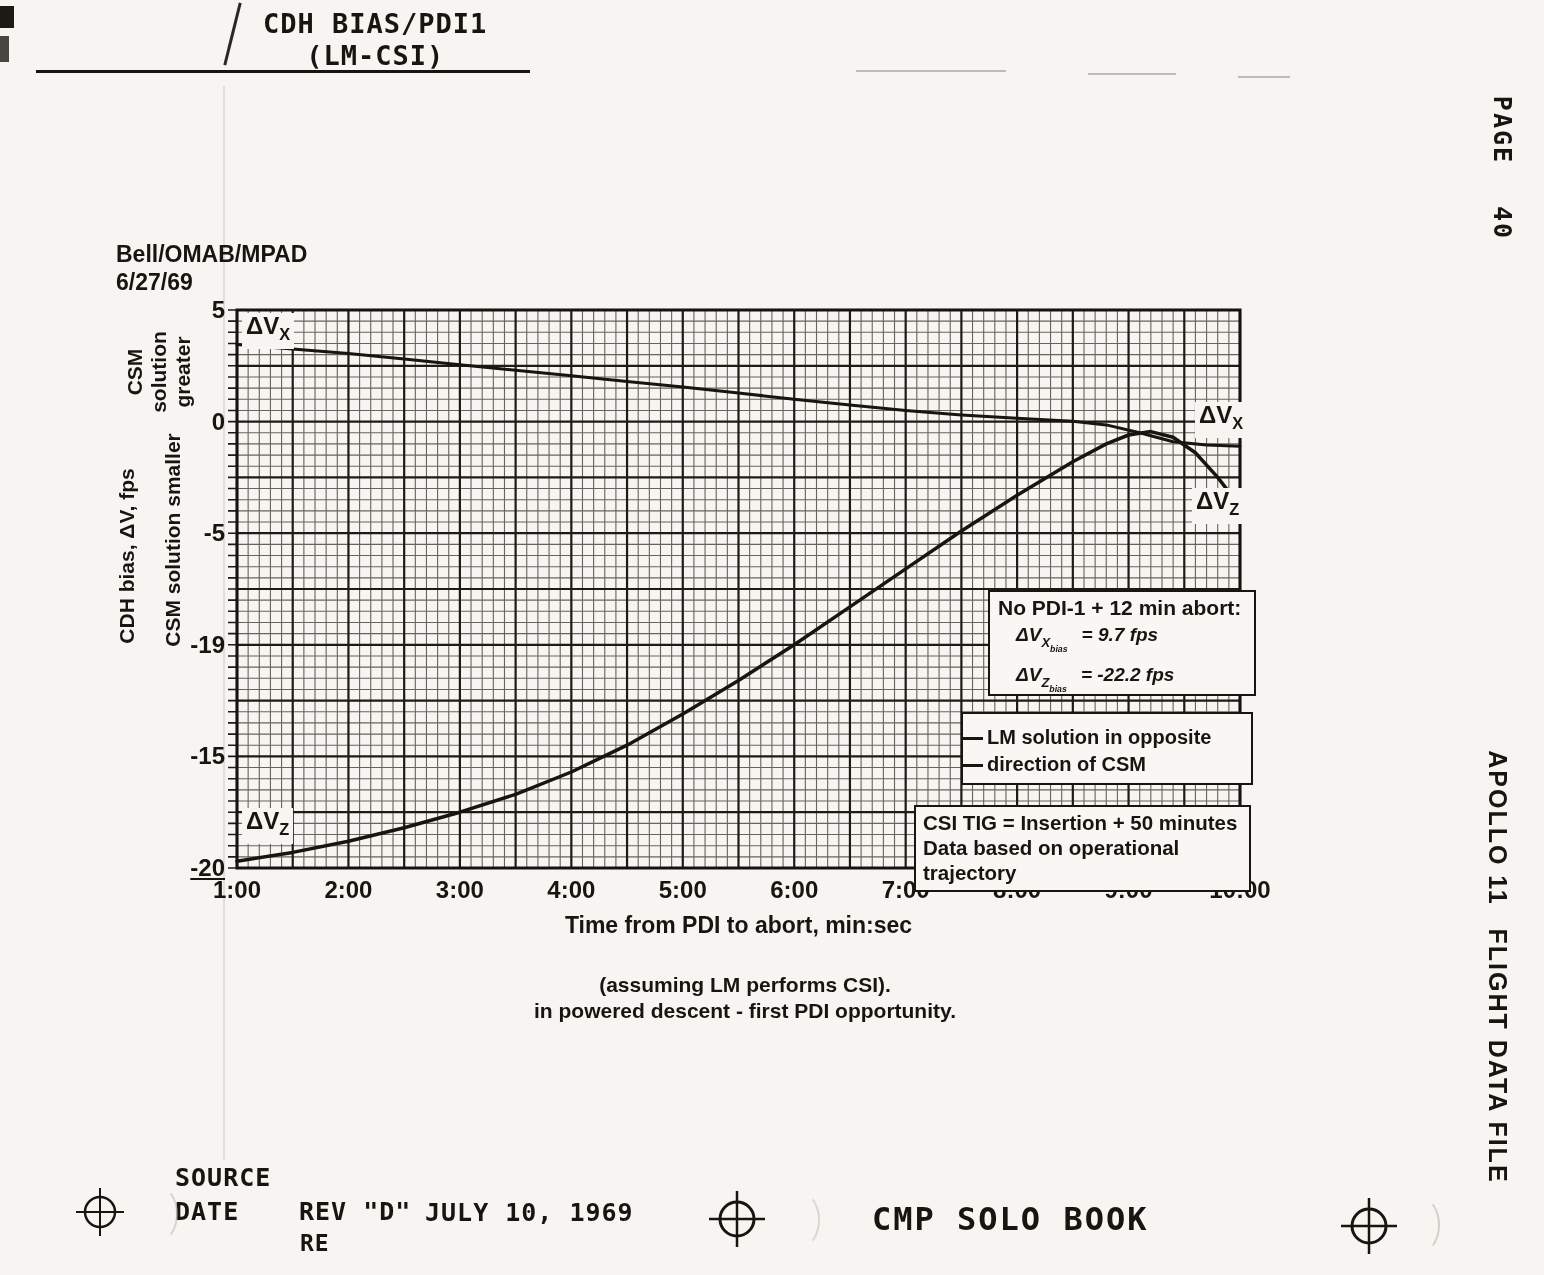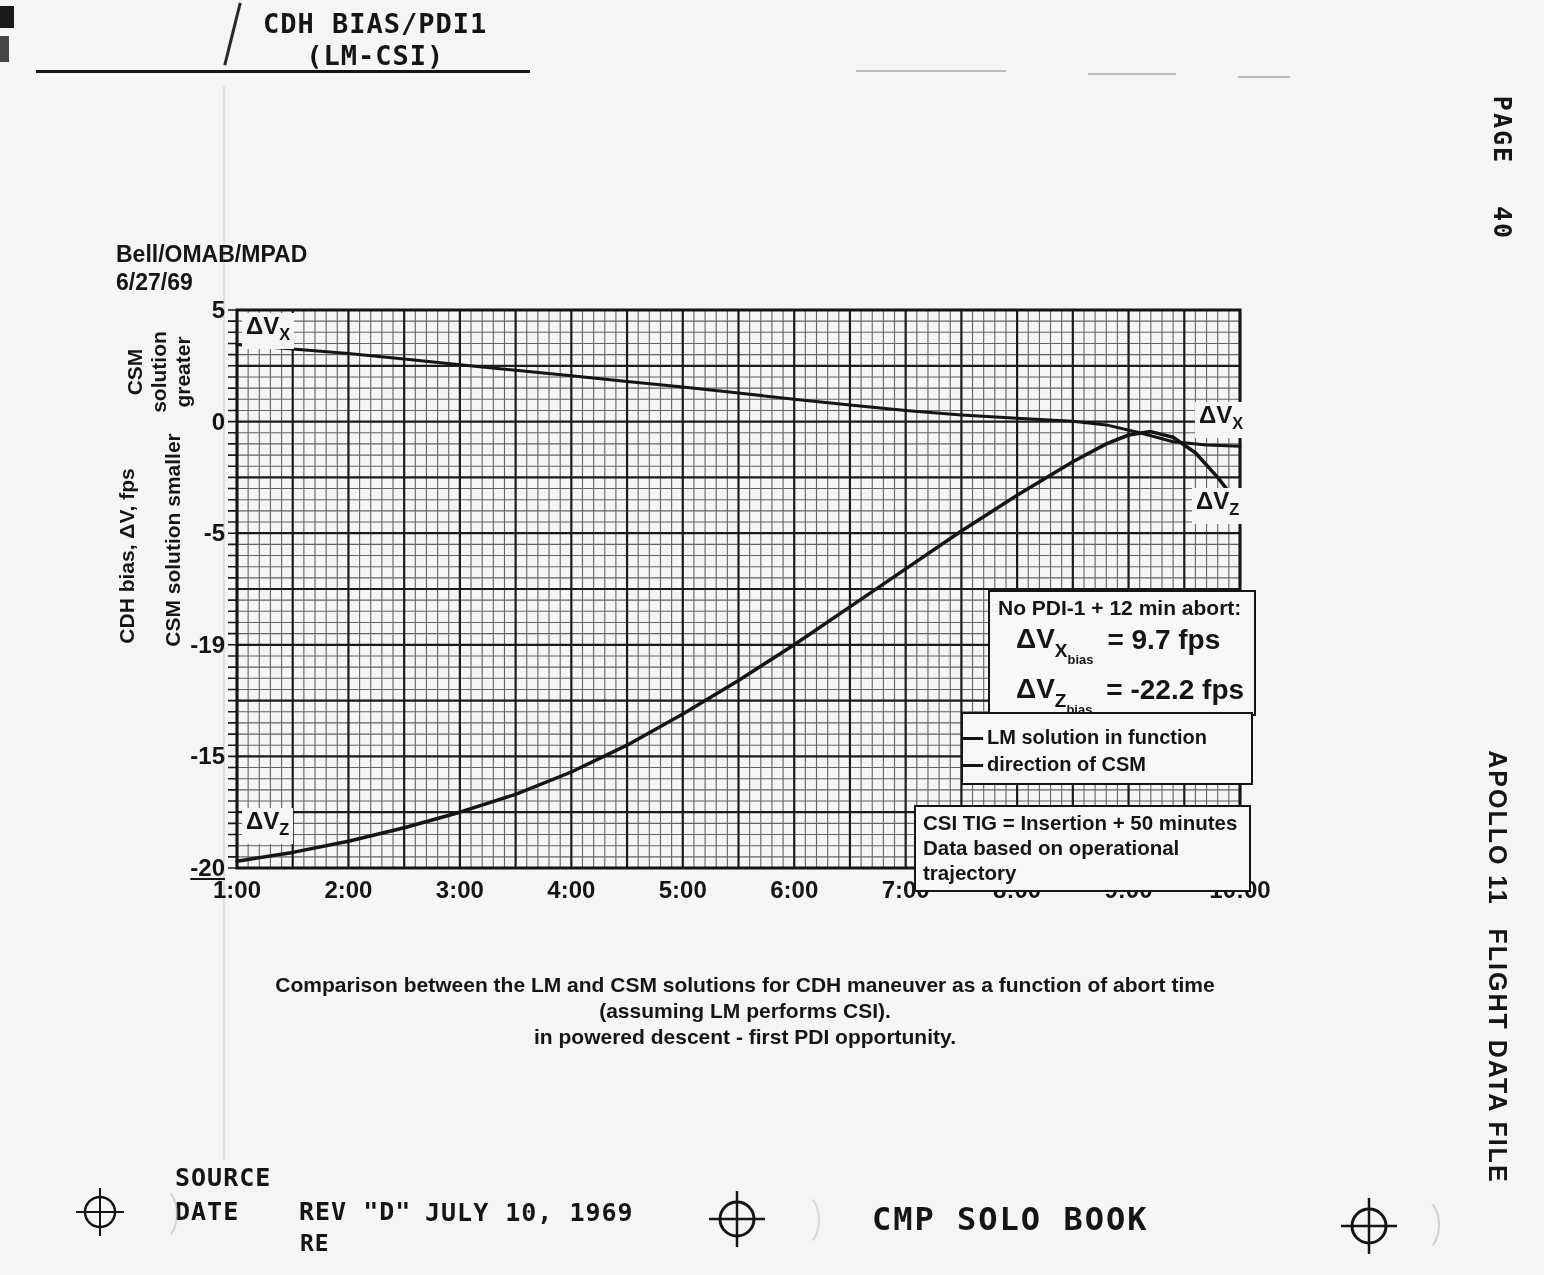--- a/index.html
+++ b/index.html
@@ -30,21 +30,21 @@
   
   .rot{position:absolute;transform:translate(-50%,-50%) rotate(-90deg);white-space:nowrap;
        font-weight:bold;font-size:21px;}
   #axis-group-top{text-align:center;line-height:24px;font-size:21px;}
   
   .clabel{position:absolute;background:#f6f5f1;padding:0 4px 2px 4px;font-size:24px;font-weight:bold;line-height:26px;}
   .clabel sub,.fsub{font-size:.68em;font-weight:bold;}
   
   .ann-box{position:absolute;background:#f8f7f3;border:2.5px solid #17150f;font-weight:bold;}
   #abort-box{left:751px;top:280px;width:250px;padding:4px 6px 8px 8px;font-size:21px;}
-  .formula{display:flex;align-items:center;font-size:28px;margin:2px 0 0 18px;}
+  .formula{display:flex;align-items:flex-end;font-size:19px;margin:2px 0 0 18px;font-style:italic;}
   .formula .rhs{margin-left:14px;padding-top:2px;}
   .fsub{position:relative;top:.45em;}
   .fsub .fsub{top:.55em;}
   #bias-box{left:724px;top:402px;width:278px;padding:3px 4px 6px 6px;font-size:20px;}
   #bias-box .formula{margin-left:4px;}
   .bar-term{border-left:3px solid #17150f;border-right:3px solid #17150f;padding:0 5px 14px 5px;margin:0 6px;}
   .leader{display:inline-block;width:20px;height:2.5px;background:#17150f;vertical-align:middle;
           margin-right:4px;margin-left:-6px;}
   .note-line{margin-top:2px;line-height:25px;}
   #csi-box{left:677px;top:495px;width:322px;padding:3px 4px 5px 7px;font-size:20.5px;line-height:25px;}
@@ -142,33 +142,33 @@
       <span><span>ΔV</span><span class="fsub"><span>X</span><span class="fsub">bias</span></span></span>
       <span class="rhs">= 9.7 fps</span>
     </div>
     <div class="formula" style="margin-top:16px;">
       <span><span>ΔV</span><span class="fsub"><span>Z</span><span class="fsub">bias</span></span></span>
       <span class="rhs">= -22.2 fps</span>
     </div>
   </div>
 
   <div class="ann-box" id="bias-box">
-    <div class="note-line" style="margin-top:8px;"><span class="leader"></span><span>LM solution in function</span></div>
+    <div class="note-line" style="margin-top:8px;"><span class="leader"></span><span>LM solution in opposite</span></div>
     <div class="note-line"><span class="leader"></span><span>direction of CSM</span></div>
   </div>
 
   <div class="ann-box" id="csi-box">
     <div>CSI TIG = Insertion + 50 minutes</div>
     <div>Data based on operational trajectory</div>
   </div>
 
+  <div class="abs" id="x-axis-title">Time from PDI to abort, min:sec</div>
 </div>
 
 <div class="abs" id="caption">
-  <div>Comparison between the LM and CSM solutions for CDH maneuver as a function of abort time</div>
   <div>(assuming LM performs CSI).</div>
   <div>in powered descent - first PDI opportunity.</div>
 </div>
 
 <div class="abs mono footer-text" style="left:175px;top:1163px;">SOURCE</div>
 <div class="abs mono footer-text" style="left:175px;top:1197px;">DATE</div>
 <div class="abs mono footer-text" style="left:299px;top:1197px;">REV "D"</div>
 <div class="abs mono footer-text" style="left:425px;top:1198px;">JULY 10, 1969</div>
 <div class="abs mono footer-text" style="left:300px;top:1230px;font-size:23px;">RE</div>
 <div class="abs mono footer-text" style="left:872px;top:1200px;letter-spacing:2px;font-size:32px;text-align:right;">CMP SOLO BOOK</div>

